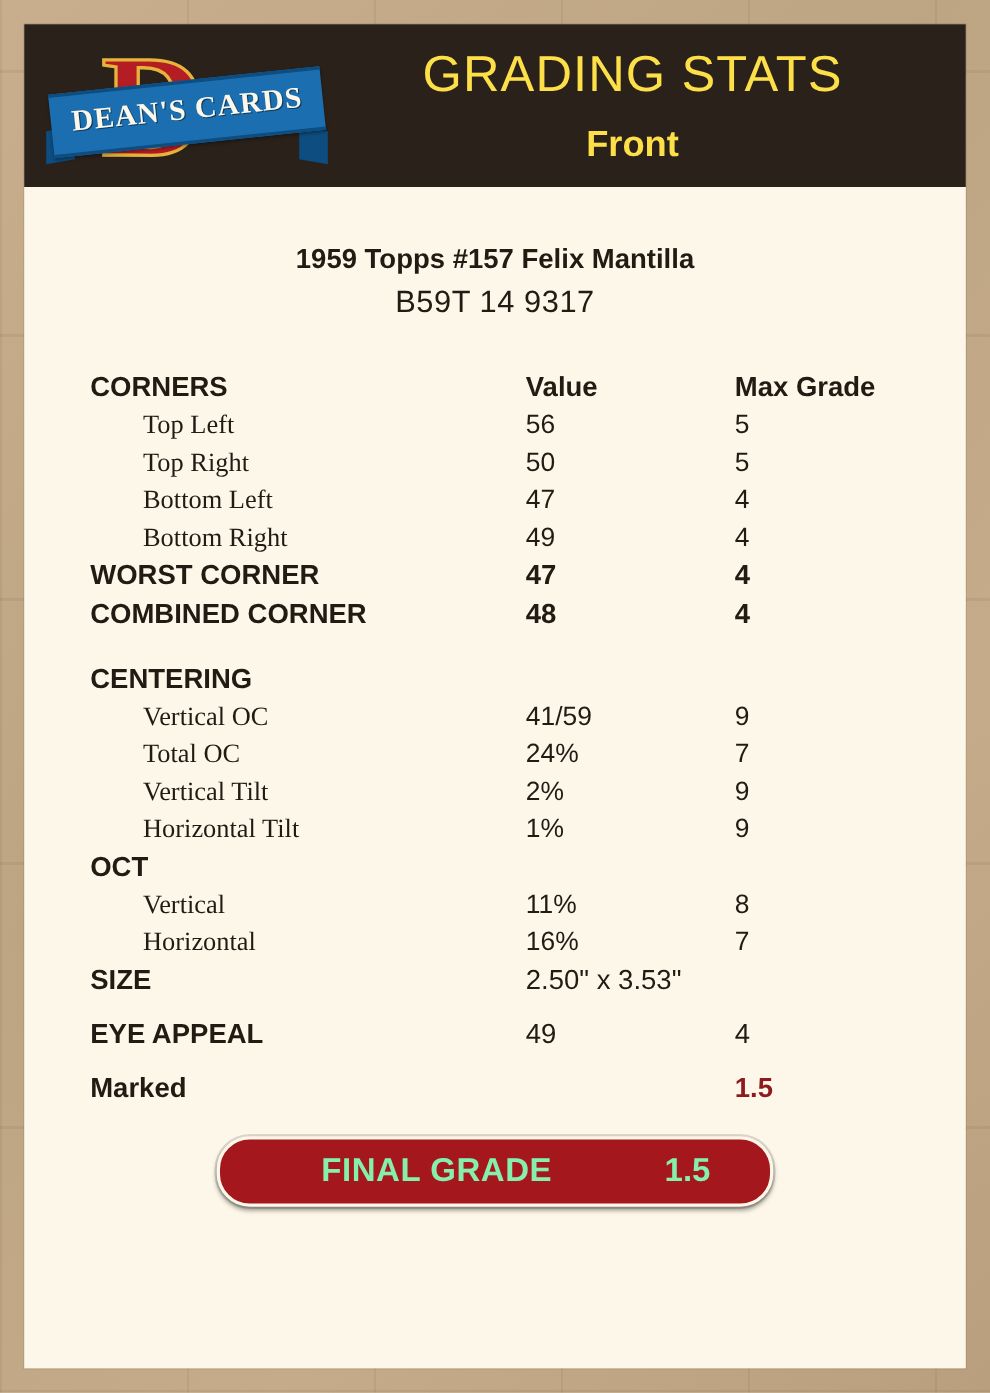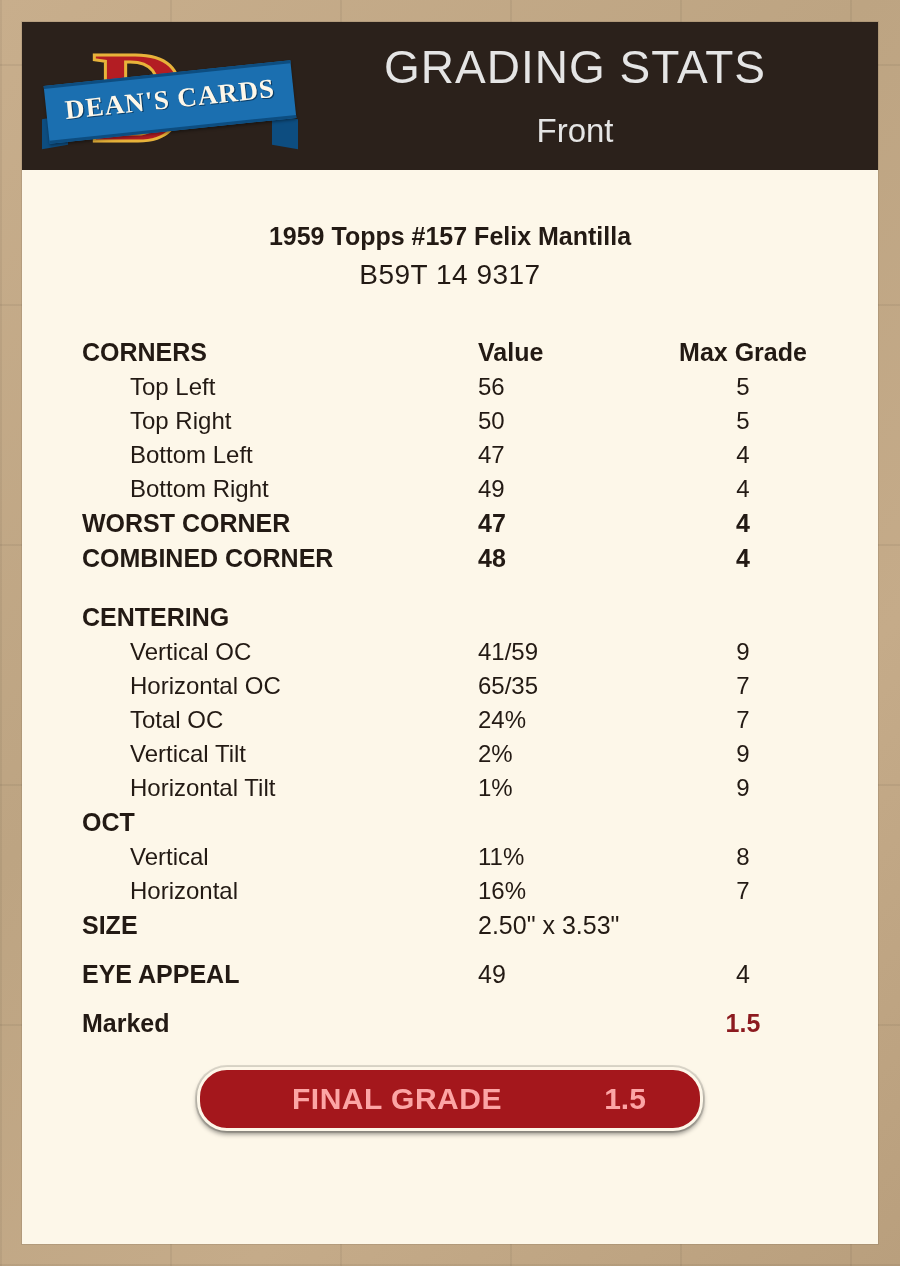--- a/index.html
+++ b/index.html
@@ -105,32 +105,33 @@
     transform: skewY(-10deg);
   }
   .logo-tail-right {
     right: 2px;
     background: #0d4d80;
     transform: skewY(10deg);
   }
   .header-titles {
     flex: 1 1 auto;
     text-align: center;
-    color: #e5e5e5;
+    color: #fde047;
     padding-right: 28px;
   }
   .header-title {
     font-size: 46px;
     letter-spacing: 1px;
     line-height: 52px;
   }
   .header-sub {
     font-size: 33px;
     line-height: 40px;
     margin-top: 18px;
+    font-weight: bold;
   }
   .content {
     flex: 1 1 auto;
     padding: 30px 60px 0 60px;
     color: #231a14;
   }
   .card-title {
     text-align: center;
     font-size: 25px;
     font-weight: bold;
@@ -153,35 +154,36 @@
     vertical-align: baseline;
   }
   td.label {
     text-align: left;
     white-space: nowrap;
   }
   td.value {
     width: 190px;
   }
   td.grade {
-    text-align: center;
+    text-align: left;
     width: 150px;
   }
   .sec-head td.label,
   .sec-head td.value,
   .sec-head td.grade {
     font-weight: bold;
     font-size: 25px;
   }
   .colhead td {
     font-weight: bold;
     font-size: 25px;
   }
   .indent {
     padding-left: 48px !important;
+    font-family: Liberation Serif, serif;
   }
   .spacer td {
     height: 18px;
     padding: 0;
   }
   .small-gap td {
     height: 8px;
     padding: 0;
   }
   .marked-grade {
@@ -195,21 +197,21 @@
   }
   .final-grade {
     width: 500px;
     height: 58px;
     background: #a4171c;
     border: 3px solid #fdf7e9;
     border-radius: 30px;
     box-shadow: 0 3px 5px rgba(0,0,0,0.45), 0 0 0 2px rgba(0,0,0,0.12);
     display: flex;
     align-items: center;
-    color: #fca5a5;
+    color: #86efac;
     font-size: 30px;
     font-weight: bold;
   }
   .final-label {
     flex: 1 1 auto;
     text-align: center;
     padding-left: 44px;
     letter-spacing: 0.5px;
   }
   .final-value {
@@ -292,25 +294,20 @@
           <td class="label">CENTERING</td>
           <td class="value"></td>
           <td class="grade"></td>
         </tr>
         <tr>
           <td class="label indent">Vertical OC</td>
           <td class="value">41/59</td>
           <td class="grade">9</td>
         </tr>
         <tr>
-          <td class="label indent">Horizontal OC</td>
-          <td class="value">65/35</td>
-          <td class="grade">7</td>
-        </tr>
-        <tr>
           <td class="label indent">Total OC</td>
           <td class="value">24%</td>
           <td class="grade">7</td>
         </tr>
 
         <tr>
           <td class="label indent">Vertical Tilt</td>
           <td class="value">2%</td>
           <td class="grade">9</td>
         </tr>

